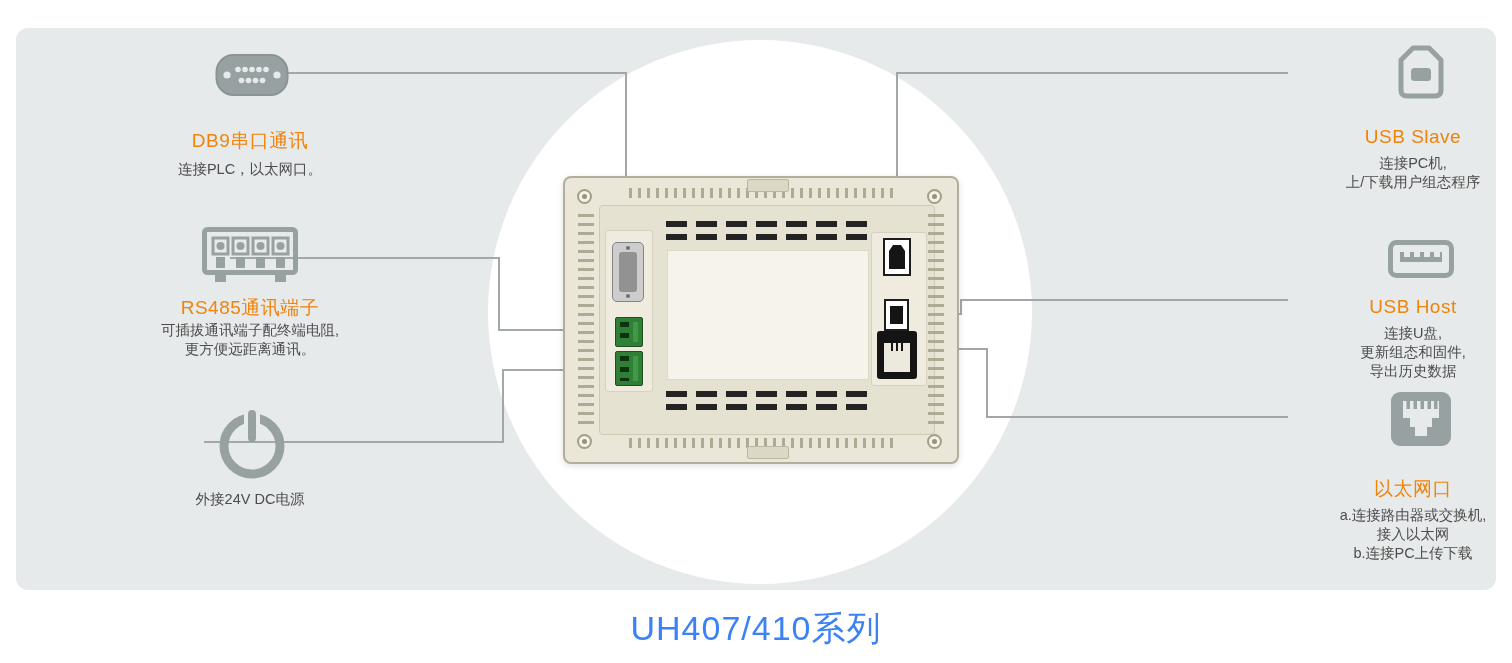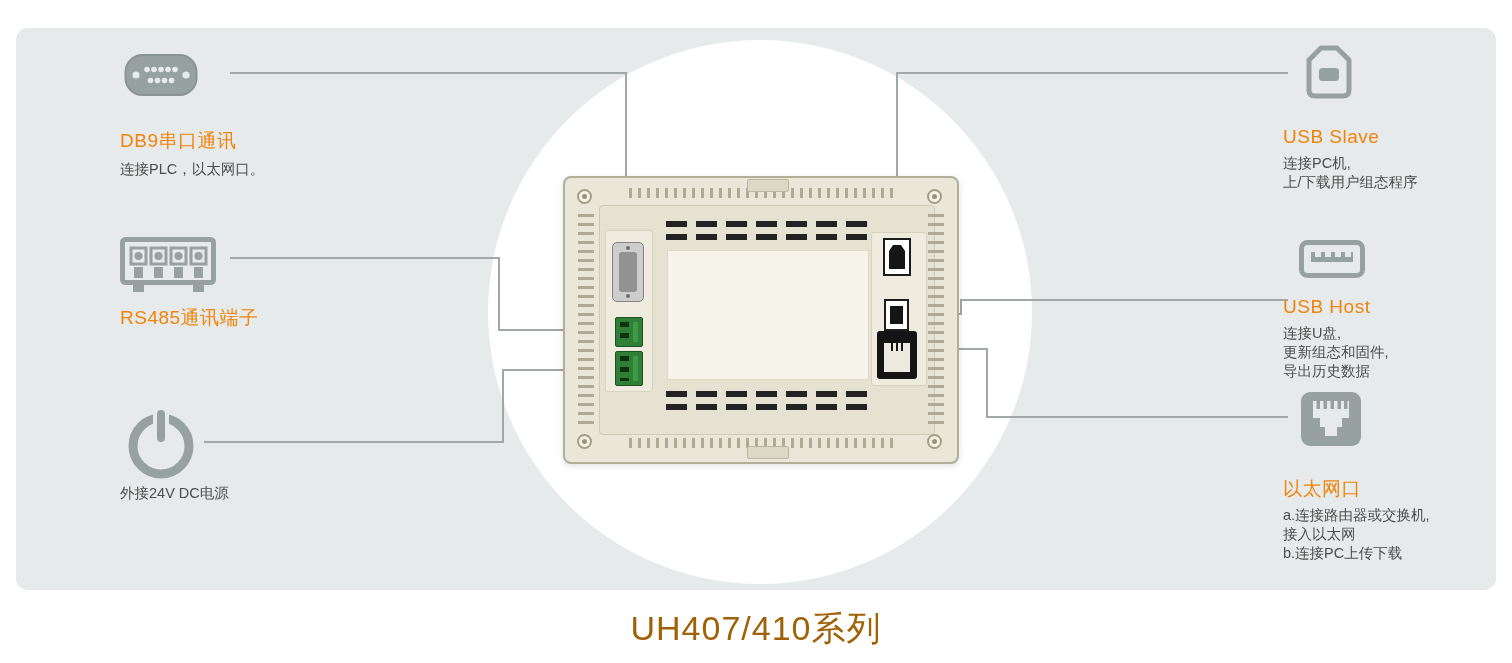--- a/index.html
+++ b/index.html
@@ -52,26 +52,26 @@
         border:2px solid #1d1d1d;box-sizing:border-box;}
   .usba::before{content:"";position:absolute;left:4px;right:4px;top:5px;bottom:5px;
         background:#151515;}
   .ethport{position:absolute;left:312px;top:153px;width:40px;height:48px;
         background:#141414;border-radius:3px;}
   .ethport::before{content:"";position:absolute;left:7px;right:7px;top:12px;bottom:7px;
         background:#eceadf;}
   .ethport::after{content:"";position:absolute;left:14px;right:14px;top:12px;height:8px;
         background:repeating-linear-gradient(90deg,#141414 0 2px,transparent 2px 5px);}
   
-  .ann{position:absolute;width:260px;}
+  .ann{position:absolute;width:260px;text-align:center;}
   .ann .ico{display:block;}
   .ann-h{color:#f0830a;font-size:19px;letter-spacing:0.5px;}
   .ann-t{color:#4d4d4d;font-size:14.5px;line-height:19px;}
   .title{position:absolute;left:0;right:0;top:606px;text-align:center;
-         color:#a16207;font-size:34px;letter-spacing:1px;}
+         color:#3b82f6;font-size:34px;letter-spacing:1px;}
 </style>
 </head>
 <body>
 
 <div class="stage">
 
   <div class="panel"></div>
   <div class="circle"></div>
 
   <div class="cline" style="left:230px;top:72px;width:397px;height:2px;"></div>
@@ -132,21 +132,21 @@
         <circle cx="26.5" cy="28.5" r="2.8" fill="#e7eaea"></circle>
           <circle cx="33.5" cy="28.5" r="2.8" fill="#e7eaea"></circle>
         <circle cx="40.5" cy="28.5" r="2.8" fill="#e7eaea"></circle>
           <circle cx="47.5" cy="28.5" r="2.8" fill="#e7eaea"></circle>
       </svg>
     </span>
     <div class="ann-h" style="margin-top:26px;">DB9串口通讯</div>
     <div class="ann-t" style="margin-top:6px;">连接PLC，以太网口。</div>
   </div>
 
-  <div class="ann" style="left:120px;top:237px;">
+  <div class="ann" style="left:120px;top:227px;">
     <span class="ico">
       <svg width="96" height="56" viewBox="0 0 96 56">
         <rect x="2.5" y="2.5" width="91" height="43" rx="3" fill="none" stroke="#98a1a1" stroke-width="5"></rect>
         <g fill="none" stroke="#98a1a1" stroke-width="3">
           <rect x="11" y="11" width="15" height="16"></rect>
             <rect x="31" y="11" width="15" height="16"></rect>
           <rect x="51" y="11" width="15" height="16"></rect>
             <rect x="71" y="11" width="15" height="16"></rect>
         </g>
         <g fill="#98a1a1">
@@ -157,31 +157,33 @@
           <rect x="14" y="30" width="9" height="11"></rect>
             <rect x="34" y="30" width="9" height="11"></rect>
           <rect x="54" y="30" width="9" height="11"></rect>
             <rect x="74" y="30" width="9" height="11"></rect>
           <rect x="13" y="46" width="11" height="9"></rect>
             <rect x="73" y="46" width="11" height="9"></rect>
         </g>
       </svg>
     </span>
     <div class="ann-h" style="margin-top:8px;">RS485通讯端子</div>
+    <div class="ann-t">可插拔通讯端子配终端电阻,</div>
+    <div class="ann-t">更方便远距离通讯。</div>
   </div>
 
   <div class="ann" style="left:120px;top:406px;">
     <span class="ico" style="margin-left:4px;">
       <svg width="74" height="74" viewBox="0 0 74 74">
         <circle cx="37" cy="40" r="28" fill="none" stroke="#98a1a1" stroke-width="9"></circle>
         <rect x="29" y="0" width="16" height="24" fill="#e7eaea"></rect>
         <rect x="33" y="4" width="8" height="32" rx="4" fill="#98a1a1"></rect>
       </svg>
     </span>
-    <div class="ann-t" style="">外接24V DC电源</div>
+    <div class="ann-t" style="margin-top:6px;">外接24V DC电源</div>
   </div>
 
   <div class="ann" style="left:1283px;top:42px;">
     <span class="ico" style="margin-left:16px;">
       <svg width="60" height="62" viewBox="0 0 60 62">
         <path d="M10 18 L22 6 H38 L50 18 V48 Q50 54 44 54 H16 Q10 54 10 48 Z" fill="none" stroke="#98a1a1" stroke-width="5" stroke-linejoin="round"></path>
         <rect x="20" y="26" width="20" height="13" rx="3.5" fill="#98a1a1"></rect>
       </svg>
     </span>
     <div class="ann-h" style="margin-top:18px;">USB Slave</div>

